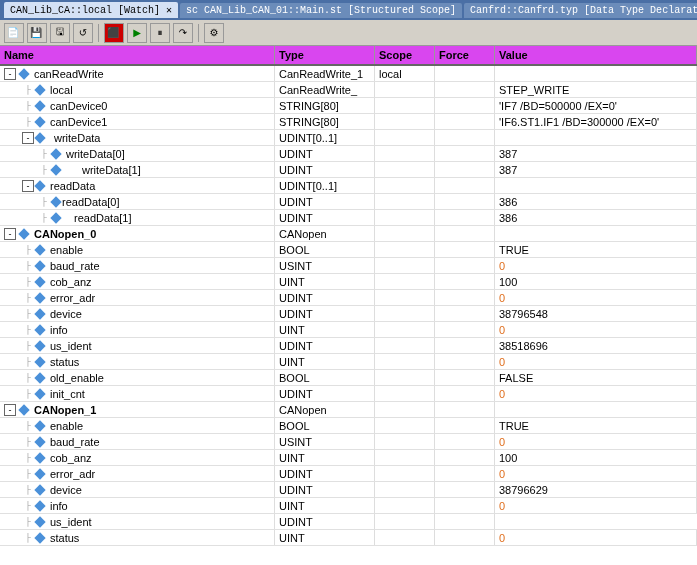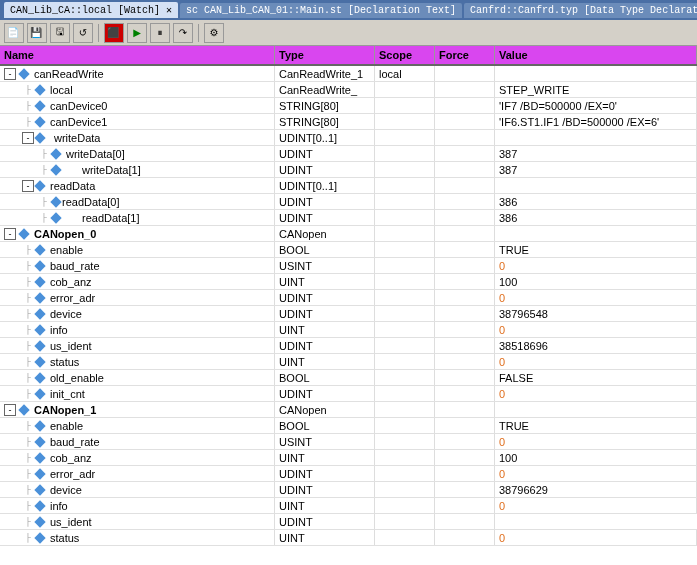--- a/index.html
+++ b/index.html
@@ -130,21 +130,21 @@
       display: inline-block;
       flex-shrink: 0;
     }
   </style>
 </head>
 <body>
 
 <div class="title-bar">
   <div class="title-bar-tabs">
     <div class="tab active">CAN_Lib_CA::local [Watch]  ✕</div>
-    <div class="tab">sc CAN_Lib_CAN_01::Main.st [Declaration Text]</div>
+    <div class="tab">sc CAN_Lib_CAN_01::Main.st [Structured Scope]</div>
     <div class="tab">Canfrd::Canfrd.typ [Data Type Declaration]</div>
   </div>
 </div>
 
 <div class="toolbar">
   <button class="toolbar-btn">📄</button>
   <button class="toolbar-btn">💾</button>
   <button class="toolbar-btn">🖫</button>
   <button class="toolbar-btn">↺</button>
   <div class="toolbar-sep"></div>
@@ -208,21 +208,21 @@
       <div class="cell cell-name">
         <span style="display:inline-flex;align-items:center;padding-left:18px">
           <span style="display:inline-flex;width:12px;height:12px;align-items:center;justify-content:center;font-size:8px;color:#999">├</span>
           <span style="margin-left:2px"><span class="diamond"></span></span>
         </span>
         <span style="margin-left: 4px;">canDevice1</span>
       </div>
       <div class="cell">STRING[80]</div>
       <div class="cell"></div>
       <div class="cell"></div>
-      <div class="cell">'IF6.ST1.IF1 /BD=500000 /EX=6'</div>
+      <div class="cell">'IF6.ST1.IF1 /BD=300000 /EX=0'</div>
     </div>
     <div class="data-row">
       <div class="cell cell-name">
         <span style="display:inline-flex;align-items:center;padding-left:18px">
           <span class="expand-icon">-</span>
           <span style="margin-left:2px"><span class="diamond"></span></span>
         </span>
         <span style="margin-left: 8px;">writeData</span>
       </div>
       <div class="cell">UDINT[0..1]</div>
@@ -281,21 +281,21 @@
       <div class="cell"></div>
       <div class="cell"></div>
       <div class="cell">386</div>
     </div>
     <div class="data-row">
       <div class="cell cell-name">
         <span style="display:inline-flex;align-items:center;padding-left:34px">
           <span style="display:inline-flex;width:12px;height:12px;align-items:center;justify-content:center;font-size:8px;color:#999">├</span>
           <span style="margin-left:2px"><span class="diamond"></span></span>
         </span>
-        <span style="margin-left: 20px;">readData[1]</span>
+        <span style="margin-left: 12px;">readData[1]</span>
       </div>
       <div class="cell">UDINT</div>
       <div class="cell"></div>
       <div class="cell"></div>
       <div class="cell">386</div>
     </div>
     <div class="data-row">
       <div class="cell cell-name" style="padding-left: 4px;">
         <span class="expand-icon">-</span>
         <span style="display:inline-flex;align-items:center;margin-left:2px">

